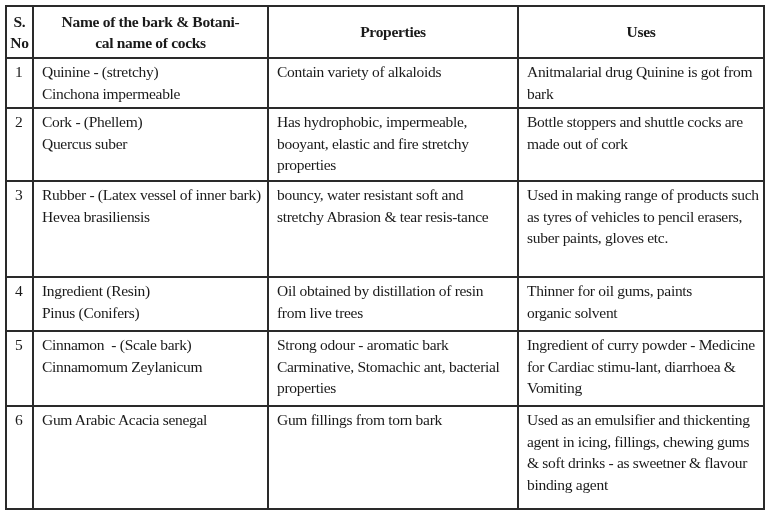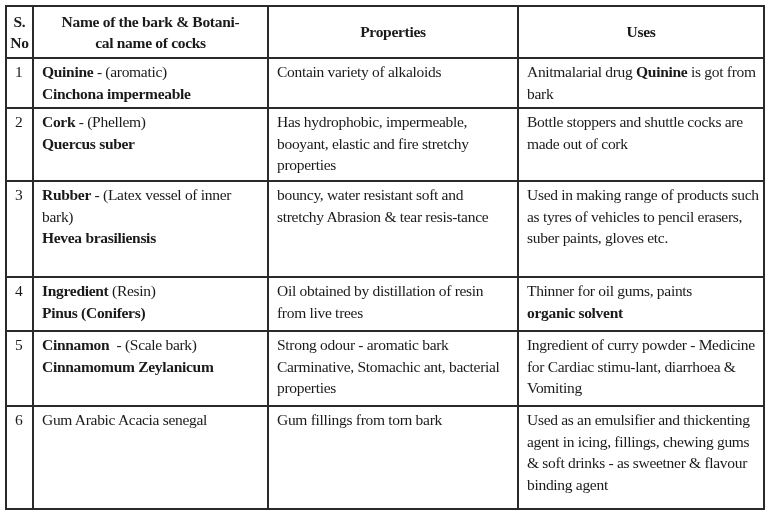--- a/index.html
+++ b/index.html
@@ -34,21 +34,21 @@
       letter-spacing: -0.3px;
     }
     table.bark-table th {
       font-weight: bold;
       text-align: center;
       vertical-align: middle;
       padding: 2px 3px;
     }
     th.col-sno { text-align: left; padding-left: 4px; }
     td.col-sno { padding-left: 6px; }
-    .b { font-weight: bold; }
+    .b { font-weight: normal; }
     col.c1 { width: 27px; }
     col.c2 { width: 235px; }
     col.c3 { width: 250px; }
     col.c4 { width: 246px; }
     tr.r-head { height: 52px; }
     tr.r1 { height: 50px; }
     tr.r2 { height: 73px; }
     tr.r3 { height: 96px; }
     tr.r4 { height: 54px; }
     tr.r5 { height: 75px; }
@@ -77,21 +77,21 @@
       </th>
       <th>Properties</th>
       <th>Uses</th>
     </tr>
   </thead>
   <tbody>
 
     <tr class="r1">
       <td class="col-sno">1</td>
       <td>
-        <span class="b">Quinine</span><span> - (aromatic)</span>
+        <span class="b">Quinine</span><span> - (stretchy)</span>
         <span class="line b">Cinchona impermeable</span>
       </td>
       <td>Contain variety of alkaloids</td>
       <td><span>Anitmalarial drug </span><span class="b">Quinine</span><span> is got from bark</span></td>
     </tr>
 
     <tr class="r2">
       <td class="col-sno">2</td>
       <td>
         <span class="b">Cork</span><span> - (Phellem)</span>

